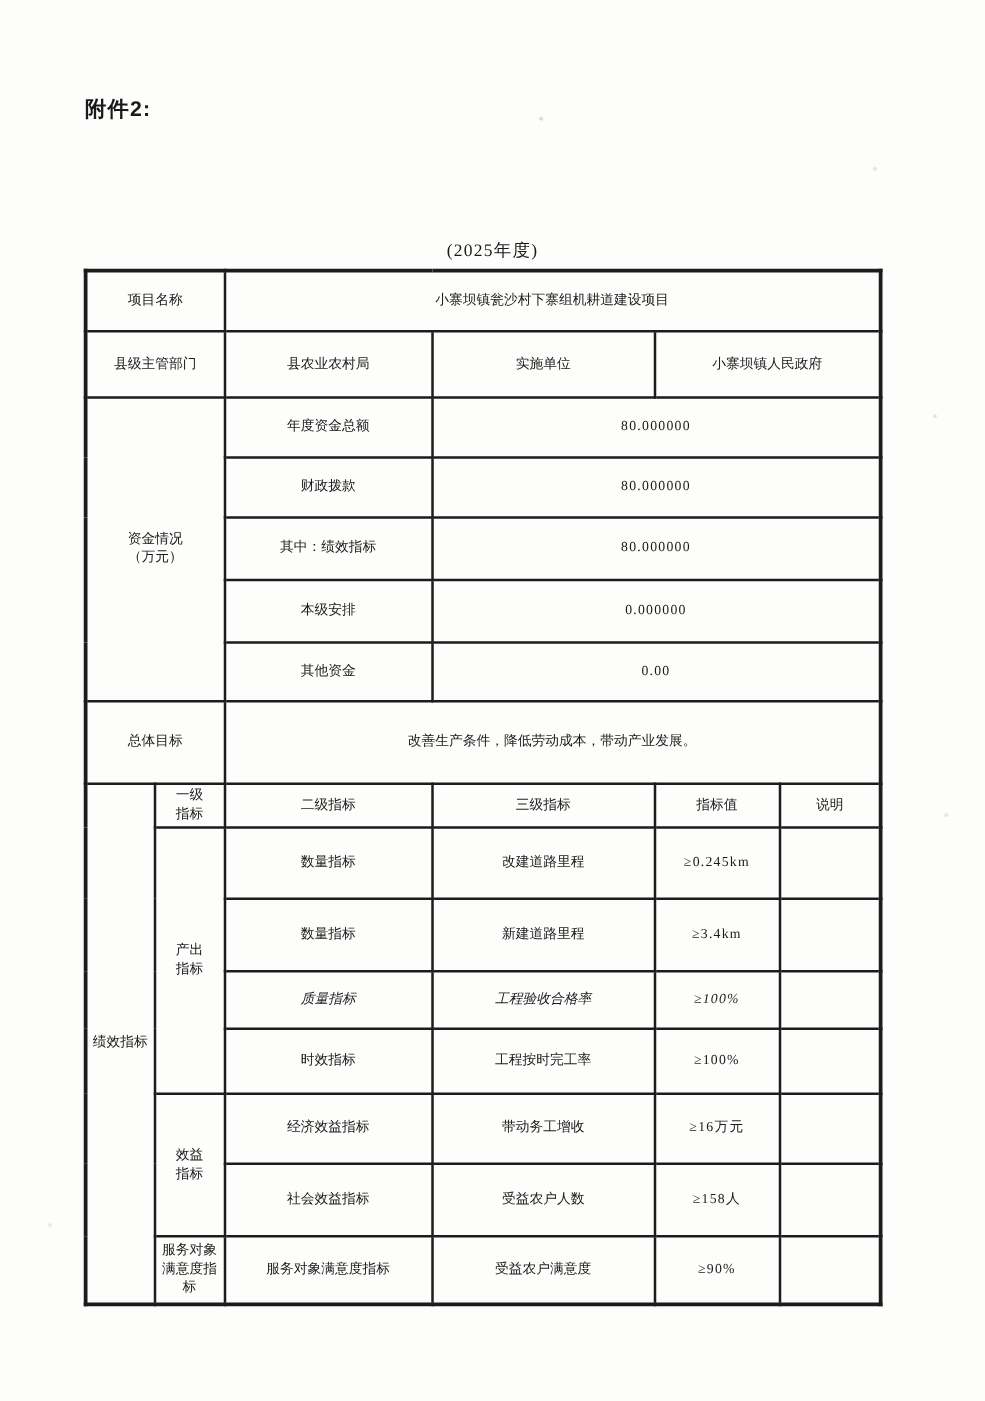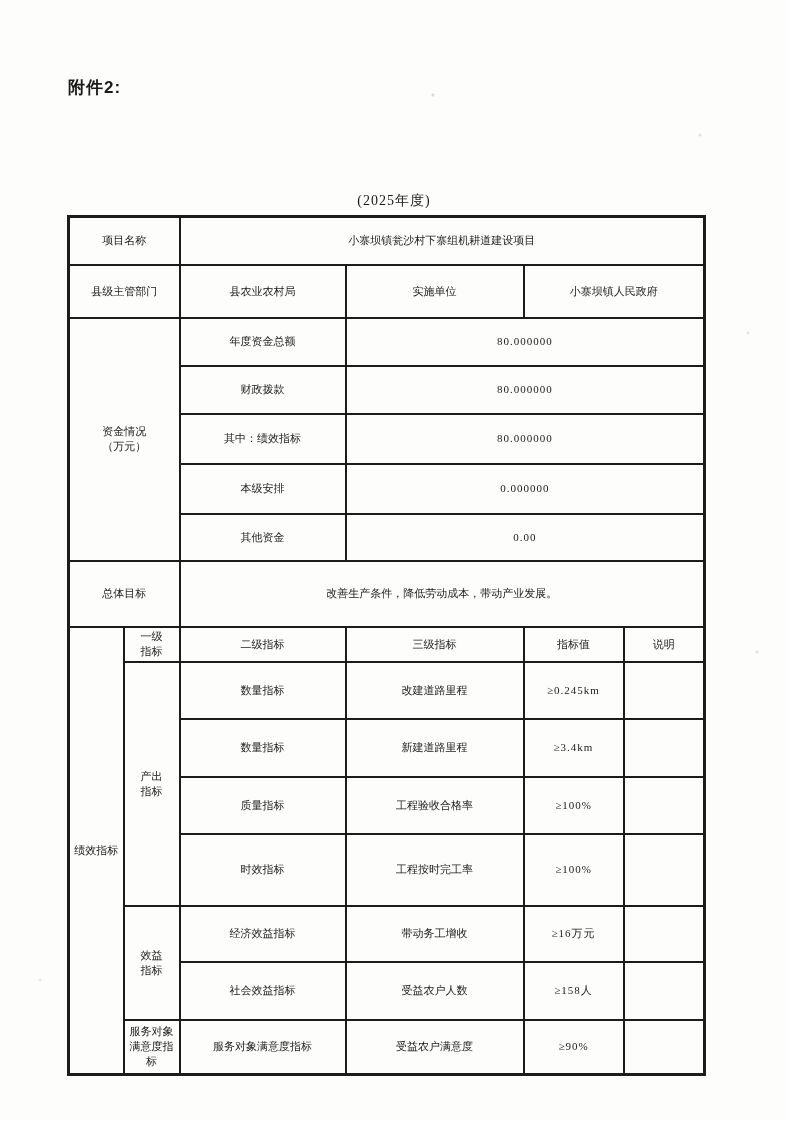--- a/index.html
+++ b/index.html
@@ -84,22 +84,22 @@
   tr.r2  { height: 53px; }
   tr.r3  { height: 48px; }
   tr.r4  { height: 48px; }
   tr.r5  { height: 50px; }
   tr.r6  { height: 50px; padding-left: 24px; }
   tr.r7  { height: 47px; }
   tr.r8  { height: 66px; padding-left: 24px; }
   tr.r9  { height: 35px; }
   tr.r10 { height: 57px; }
   tr.r11 { height: 58px; }
-  tr.r12 { height: 57px; }
-  tr.r13 { height: 72px; }
+  tr.r12 { height: 46px; font-style: italic; }
+  tr.r13 { height: 52px; }
   tr.r14 { height: 56px; }
   tr.r15 { height: 58px; }
   tr.r16 { height: 55px; }
 </style>
 </head>
 <body>
 
 <div class="page">
 
   <div class="attachment">附件2:</div>

